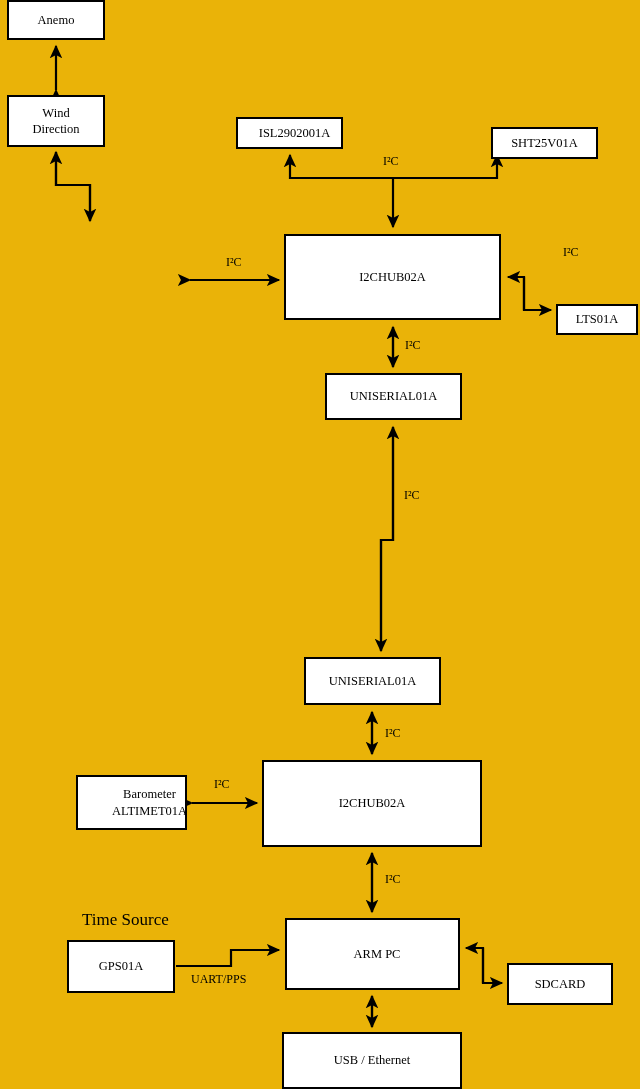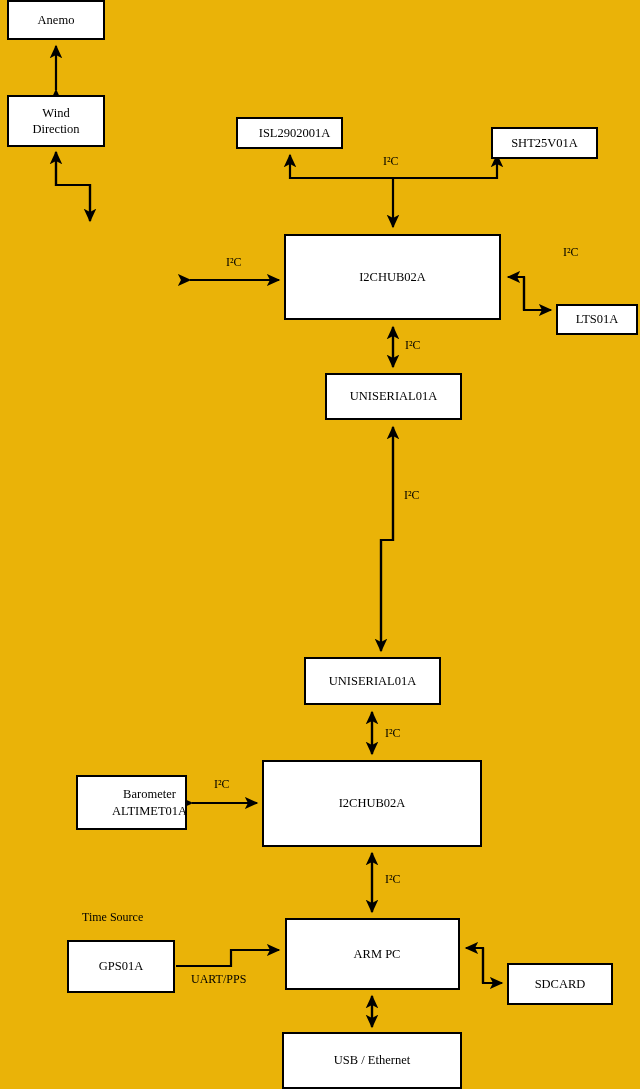--- a/index.html
+++ b/index.html
@@ -43,21 +43,21 @@
     position: absolute;
     color: #000000;
     font-size: 12px;
     line-height: 1;
     white-space: nowrap;
     z-index: 3;
   }
   .free-label {
     position: absolute;
     color: #000000;
-    font-size: 12px;
+    font-size: 17px;
     line-height: 1;
     white-space: nowrap;
     z-index: 3;
   }
 </style>
 </head>
 <body>
 
 <div id="canvas">
 

